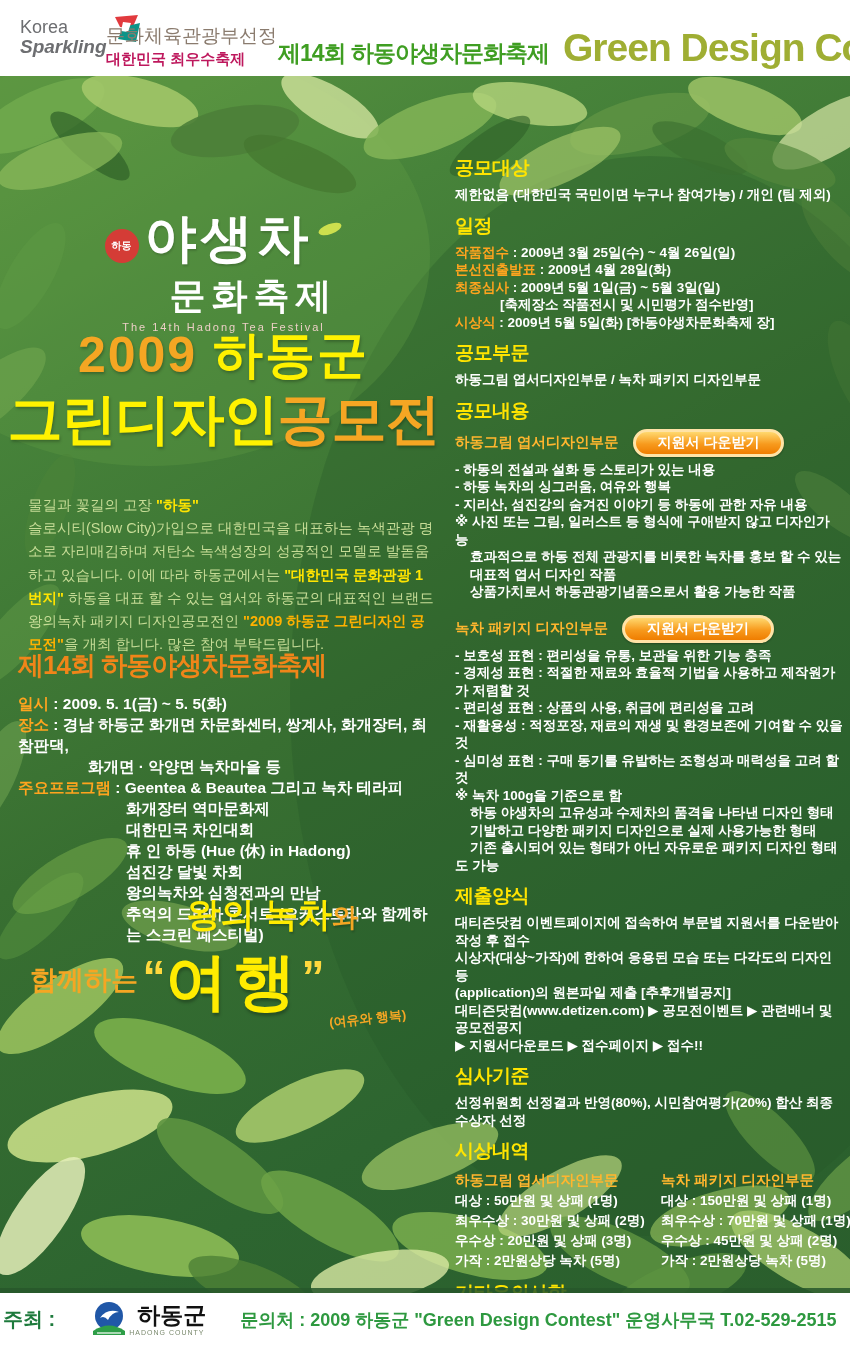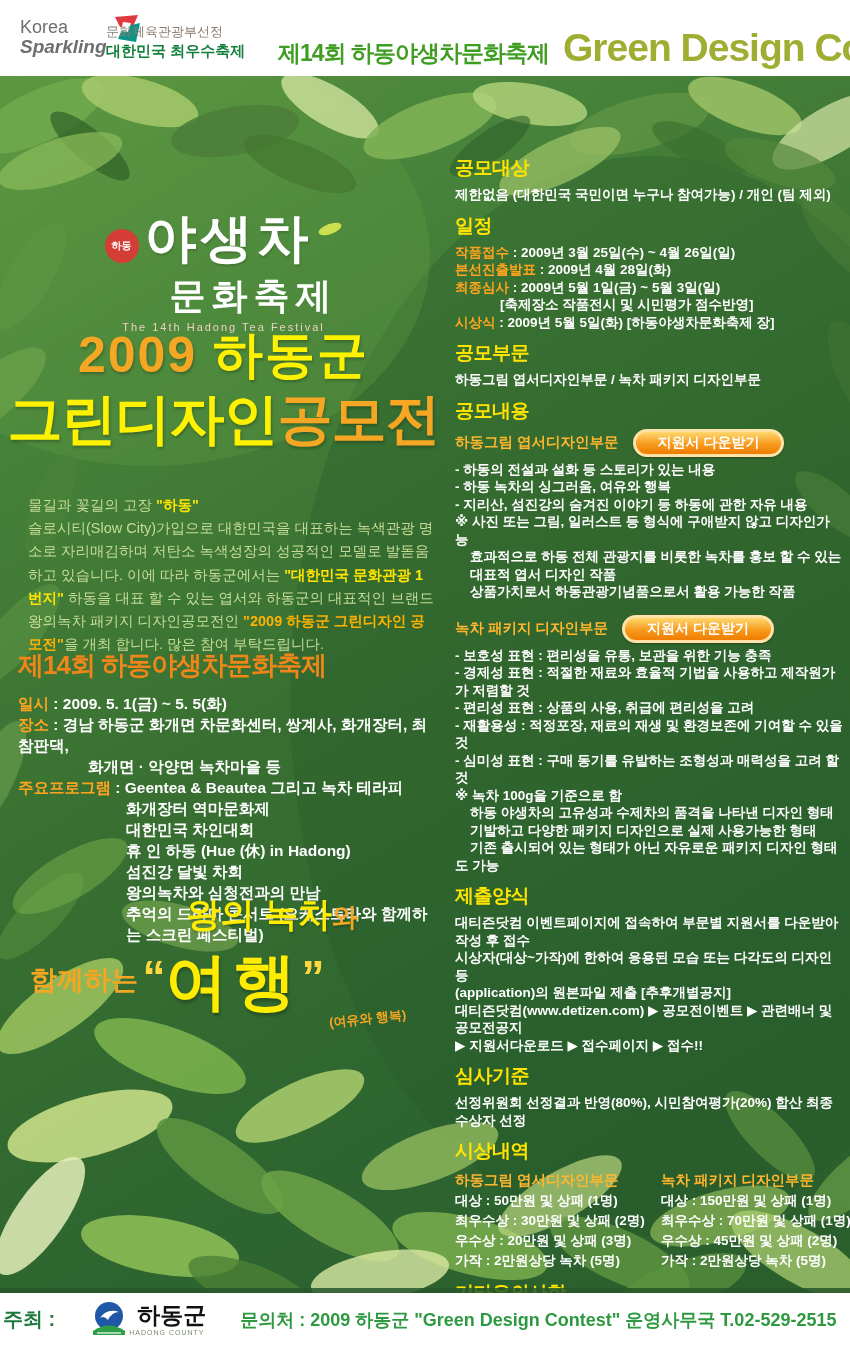--- a/index.html
+++ b/index.html
@@ -6,22 +6,22 @@
   .poster{position:relative;width:850px;height:1346px;margin:0 auto;background:#fff;overflow:hidden;
           font-family:"Liberation Sans","DejaVu Sans",sans-serif;}
   
   .header{position:absolute;top:0;left:12px;width:850px;height:76px;background:#fff}
   .ks-logo{position:absolute;left:8px;top:18px;display:flex;align-items:flex-start}
   .ks-text{line-height:1.05}
   .ks-korea{font-size:18px;color:#6d6e71}
   .ks-sparkling{font-size:19px;color:#6d6e71;font-weight:bold;font-style:italic}
   .ks-icon{margin-left:4px;margin-top:-4px}
   .ministry{position:absolute;left:94px;top:24px;line-height:1.3}
-  .ministry .m1{font-size:13px;color:#8a7b6e}
-  .ministry .m2{font-size:15px;font-weight:bold;color:#15803d}
+  .ministry .m1{font-size:19px;color:#8a7b6e}
+  .ministry .m2{font-size:15px;font-weight:bold;color:#be185d}
   .header-right{position:absolute;left:266px;top:26px;display:flex;align-items:baseline;white-space:nowrap}
   .h-festival{font-size:23px;font-weight:bold;color:#3f9e22;letter-spacing:-1px}
   .h-contest{font-size:39px;font-weight:bold;color:#9fae33;margin-left:14px;letter-spacing:-1px}
   
   .bodyarea{position:absolute;top:76px;left:0;width:850px;height:1217px;overflow:hidden;
     background:linear-gradient(150deg,#5a9440 0%,#47833a 20%,#386f31 48%,#2d6530 75%,#2a5e2c 100%)}
   .leaves{position:absolute;left:0;top:0}
   .bodyarea::after{content:"";position:absolute;left:0;bottom:0;width:100%;height:5px;background:#27572a;opacity:.85}
   
   .left-col{position:absolute;left:0;top:0;width:447px}

